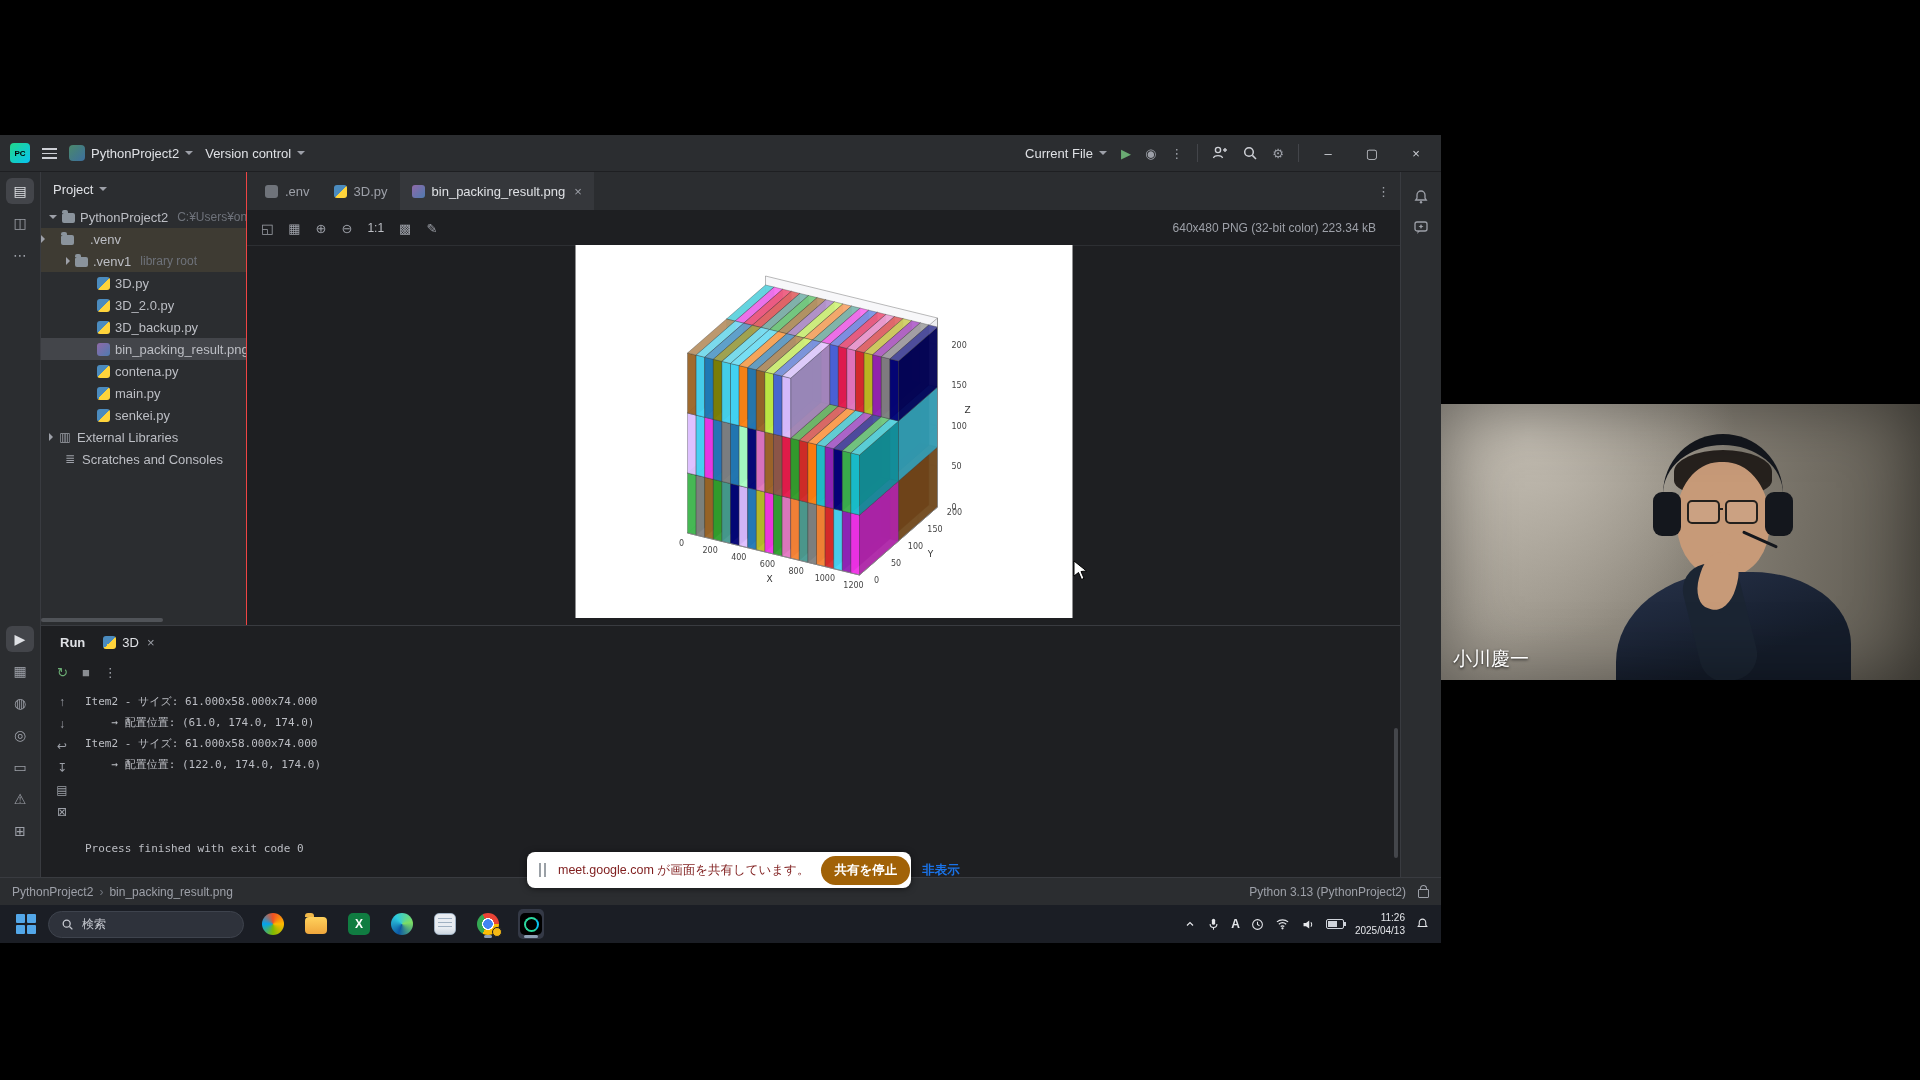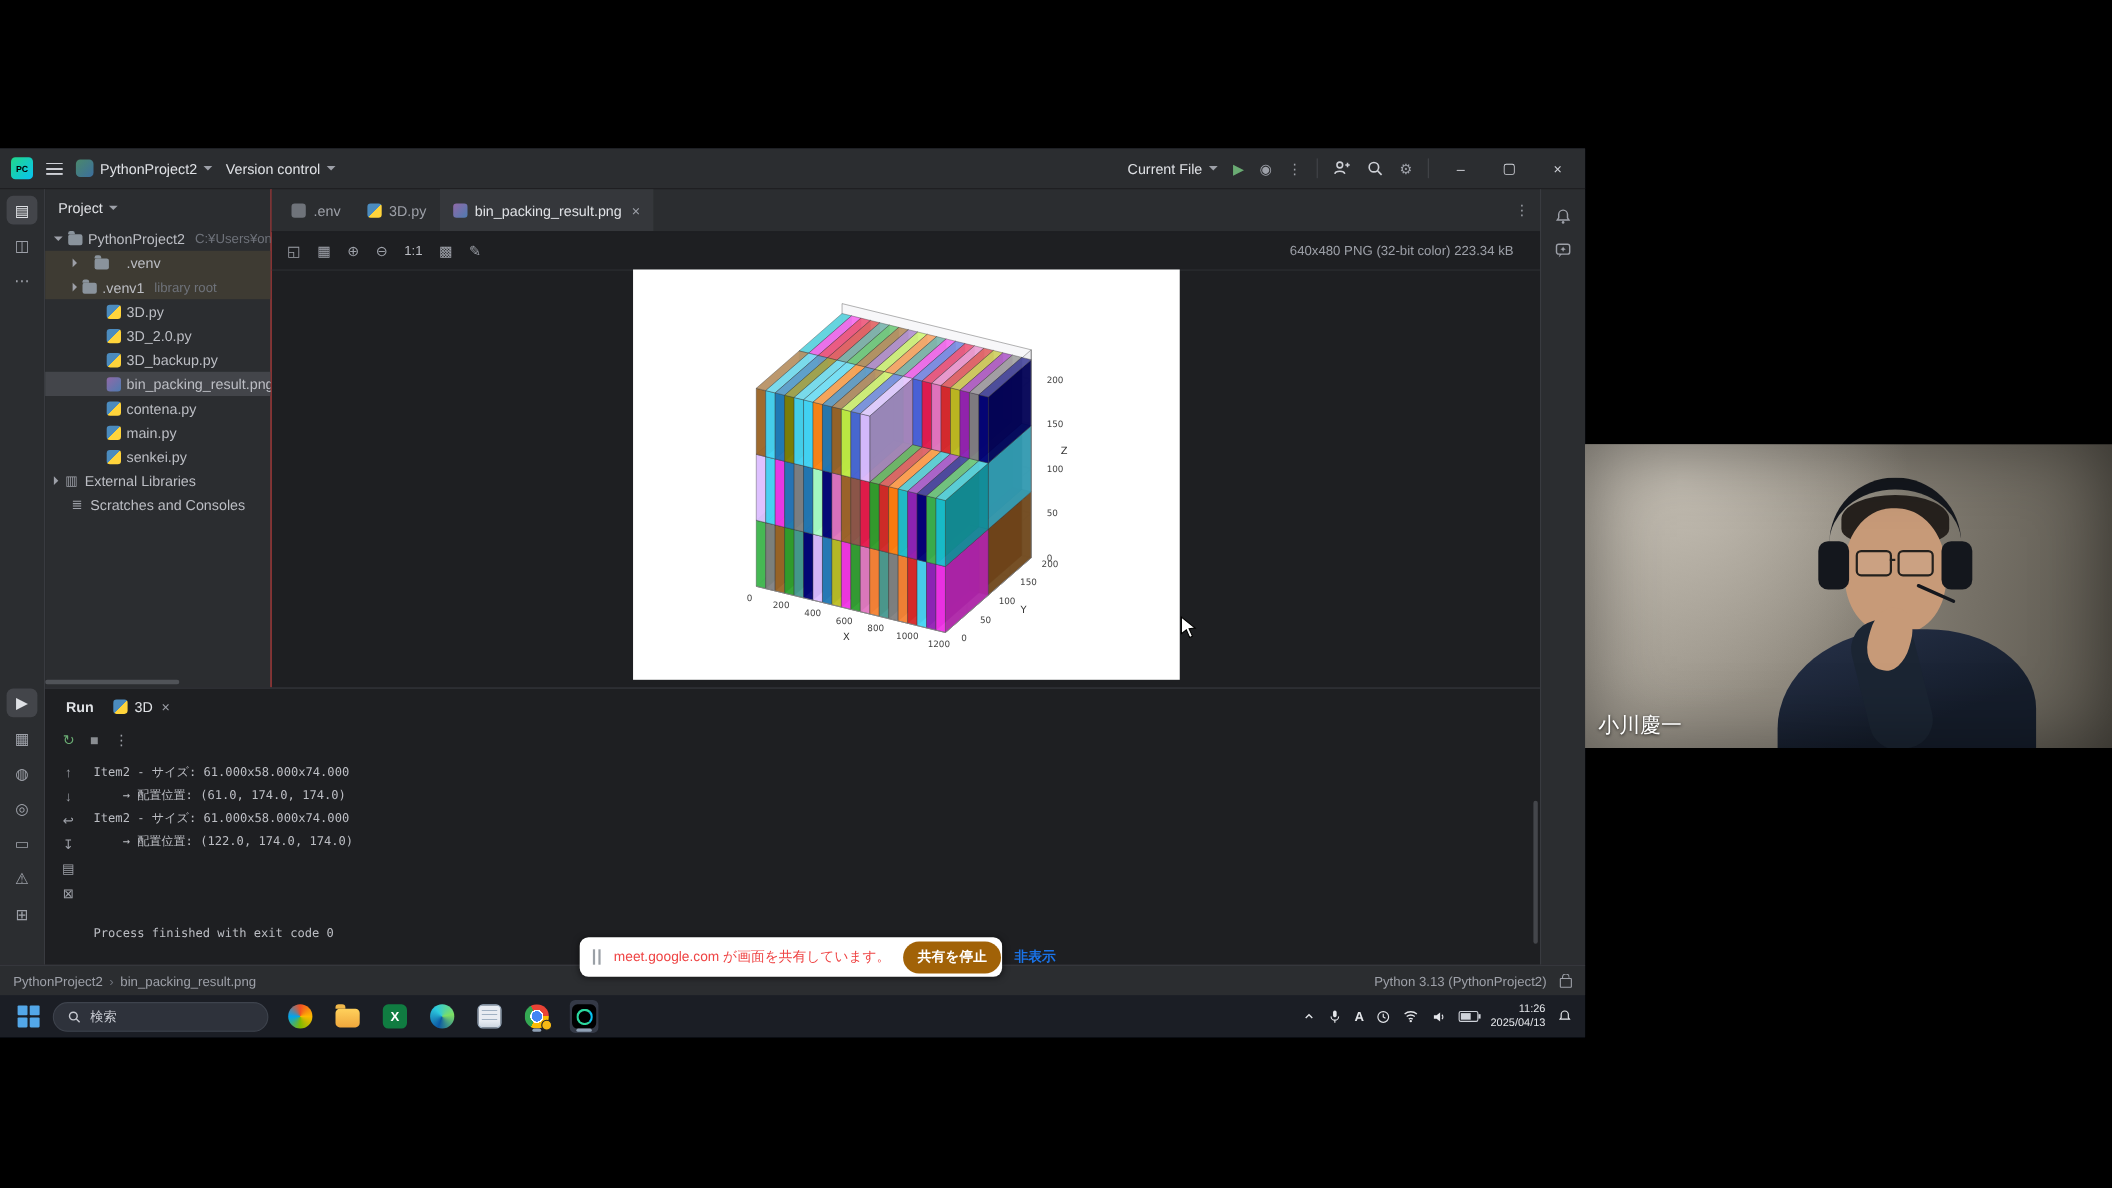--- a/index.html
+++ b/index.html
@@ -1,19 +1,19 @@
 <!DOCTYPE html>
 <html><head>
 <meta charset="utf-8">
 <style>
   html,body{margin:0;padding:0}
   body{width:1920px;height:1080px;background:#000;position:relative;overflow:hidden;
        font-family:"Liberation Sans","DejaVu Sans",sans-serif;font-size:13px;color:#bcbec4}
   
-  #share{position:absolute;left:0;top:135px;width:1441px;height:808px;background:#0f172a}
+  #share{position:absolute;left:0;top:135px;width:1441px;height:808px;background:#f9a8d4}
   #pycharm{position:absolute;left:0;top:0;width:1441px;height:770px;background:#1e1f22}
   
   #titlebar{position:absolute;left:0;top:0;right:0;height:37px;background:#2b2d30;
             display:flex;align-items:center;gap:12px;padding:0 10px;box-sizing:border-box;border-bottom:1px solid #1e1f22}
   .logo{width:20px;height:20px;border-radius:4px;background:linear-gradient(135deg,#21d789,#07c3f2);
         display:flex;align-items:center;justify-content:center;color:#000;font-size:8px;font-weight:bold}
   .hamburger{width:15px;height:11px;background:repeating-linear-gradient(#ced0d6 0 1.5px,transparent 1.5px 4.7px)}
   .chip{display:flex;align-items:center;gap:6px;color:#dfe1e5}
   .chip-ico{width:16px;height:16px;border-radius:4px;background:linear-gradient(135deg,#4a886b,#3c6e9e)}
   .caret-d{width:0;height:0;border-left:4px solid transparent;border-right:4px solid transparent;border-top:4px solid #9da0a8}
@@ -109,21 +109,21 @@
   .tray-ico{display:flex;align-items:center;justify-content:center}
   #clockbox{text-align:right;font-size:10px;line-height:13px;color:#e4e6ea}
   .batt{width:16px;height:8px;border:1px solid #cfd3da;border-radius:2px;position:relative}
   .batt::before{content:'';position:absolute;left:1px;top:1px;bottom:1px;width:9px;background:#cfd3da}
   .batt::after{content:'';position:absolute;right:-3px;top:2px;width:2px;height:4px;background:#cfd3da}
   
   #meet-bar{position:absolute;left:527px;top:852px;width:384px;height:36px;background:#fff;border-radius:8px;
             box-shadow:0 1px 6px rgba(0,0,0,.5);display:flex;align-items:center;gap:12px;padding:0 12px;box-sizing:border-box;z-index:50}
   .grip{display:flex;gap:3px}
   .grip i{width:2px;height:14px;background:#9aa0a6;display:block}
-  #meet-text{color:#ef4444;font-size:12.5px;white-space:nowrap}
+  #meet-text{color:#7f1d1d;font-size:12.5px;white-space:nowrap}
   #meet-stop{background:#a16207;color:#fff;font-size:12.5px;font-weight:bold;border:none;border-radius:15px;padding:6px 13px;white-space:nowrap}
   #meet-hide{color:#1a73e8;font-size:12.5px;font-weight:bold;white-space:nowrap}
   
   #webcam{position:absolute;left:1441px;top:404px;width:479px;height:276px;overflow:hidden;
           background:radial-gradient(circle at 18% 12%,#c2bcb1 0,rgba(0,0,0,0) 45%),linear-gradient(100deg,#aba59a,#8f897e 45%,#5a564d 100%)}
   #webcam::after{content:'';position:absolute;inset:0;box-shadow:inset 0 0 70px rgba(0,0,0,.45)}
   .torso{position:absolute;left:175px;top:168px;width:235px;height:120px;background:linear-gradient(160deg,#27324a,#151d2b 65%);border-radius:48% 42% 0 0/75% 60% 0 0}
   .arm{position:absolute;left:250px;top:158px;width:58px;height:120px;background:#1b2533;border-radius:26px;transform:rotate(-14deg)}
   .head{position:absolute;left:236px;top:58px;width:92px;height:114px;background:#c79a78;border-radius:48% 48% 44% 44%;transform:rotate(-2deg)}
   .hair{position:absolute;left:233px;top:46px;width:98px;height:44px;background:#26211d;border-radius:50% 50% 30% 30%}
@@ -214,21 +214,21 @@
             <span>Project</span>
             <span class="caret-d"></span>
           </div>
           <div id="tree">
               <div class="tree-row" style="padding-left: 8px;">
                 <span class="caret-d"></span>
                 <span class="fico-folder"></span>
                 <span>PythonProject2</span>
                 <span class="tree-sfx">C:¥Users¥one</span>
               </div>
-              <div class="tree-row exc" style="padding-left: 25px; gap: 16px;">
+              <div class="tree-row exc" style=" gap: 16px;">
                 <span class="caret-r"></span>
                 <span class="fico-folder"></span>
                 <span>.venv</span>
               </div>
               <div class="tree-row exc" style="padding-left: 25px;">
                 <span class="caret-r"></span>
                 <span class="fico-folder"></span>
                 <span>.venv1</span>
                 <span class="tree-sfx">library root</span>
               </div>

